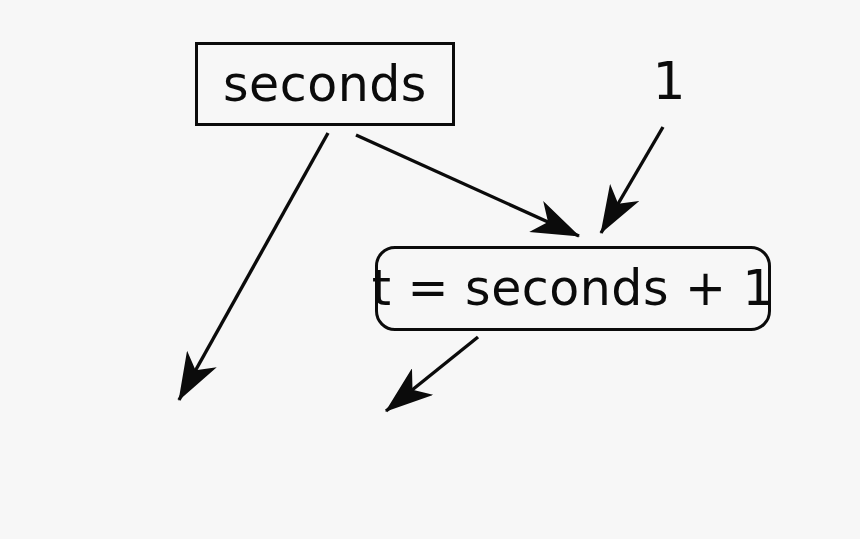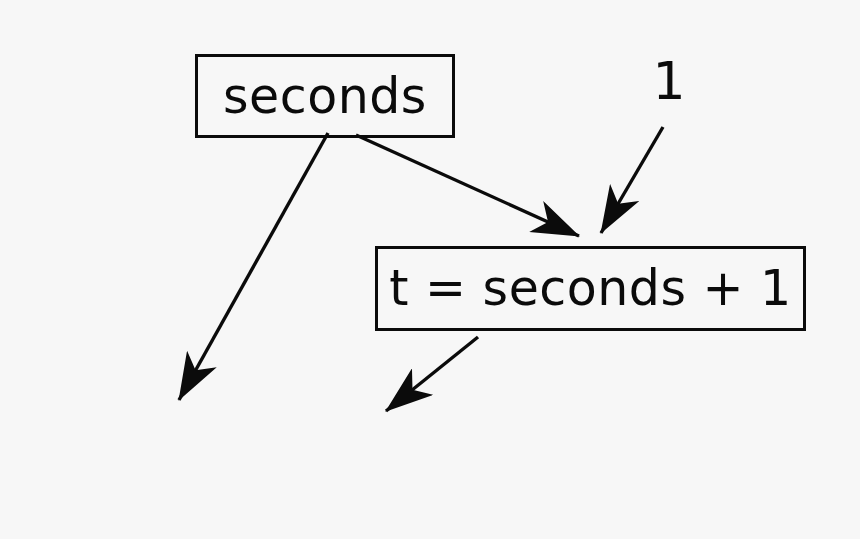--- a/index.html
+++ b/index.html
@@ -19,22 +19,22 @@
   .node {
     position: absolute;
     border: 3px solid #0b0b0b;
     box-sizing: border-box;
     display: flex; align-items: center; justify-content: center;
     font-size: 49px;
     letter-spacing: 0.5px;
     white-space: nowrap;
     background: transparent;
   }
-  .node-seconds { left: 195px; top: 54px;  width: 260px; height: 84px; }
-  .node-t       { left: 375px; top: 246px; width: 431px; height: 85px; }
+  .node-seconds { left: 195px; top: 42px;  width: 260px; height: 84px; }
+  .node-t       { left: 375px; top: 246px; width: 396px; height: 85px; border-radius: 20px; }
   .node-g       { left: 30px;  top: 418px; width: 480px; height: 84px; }
 
   .const-one {
     position: absolute;
     left: 643px; top: 55px; width: 52px;
     text-align: center;
     font-size: 52px;
     line-height: 1;
   }
 </style>

